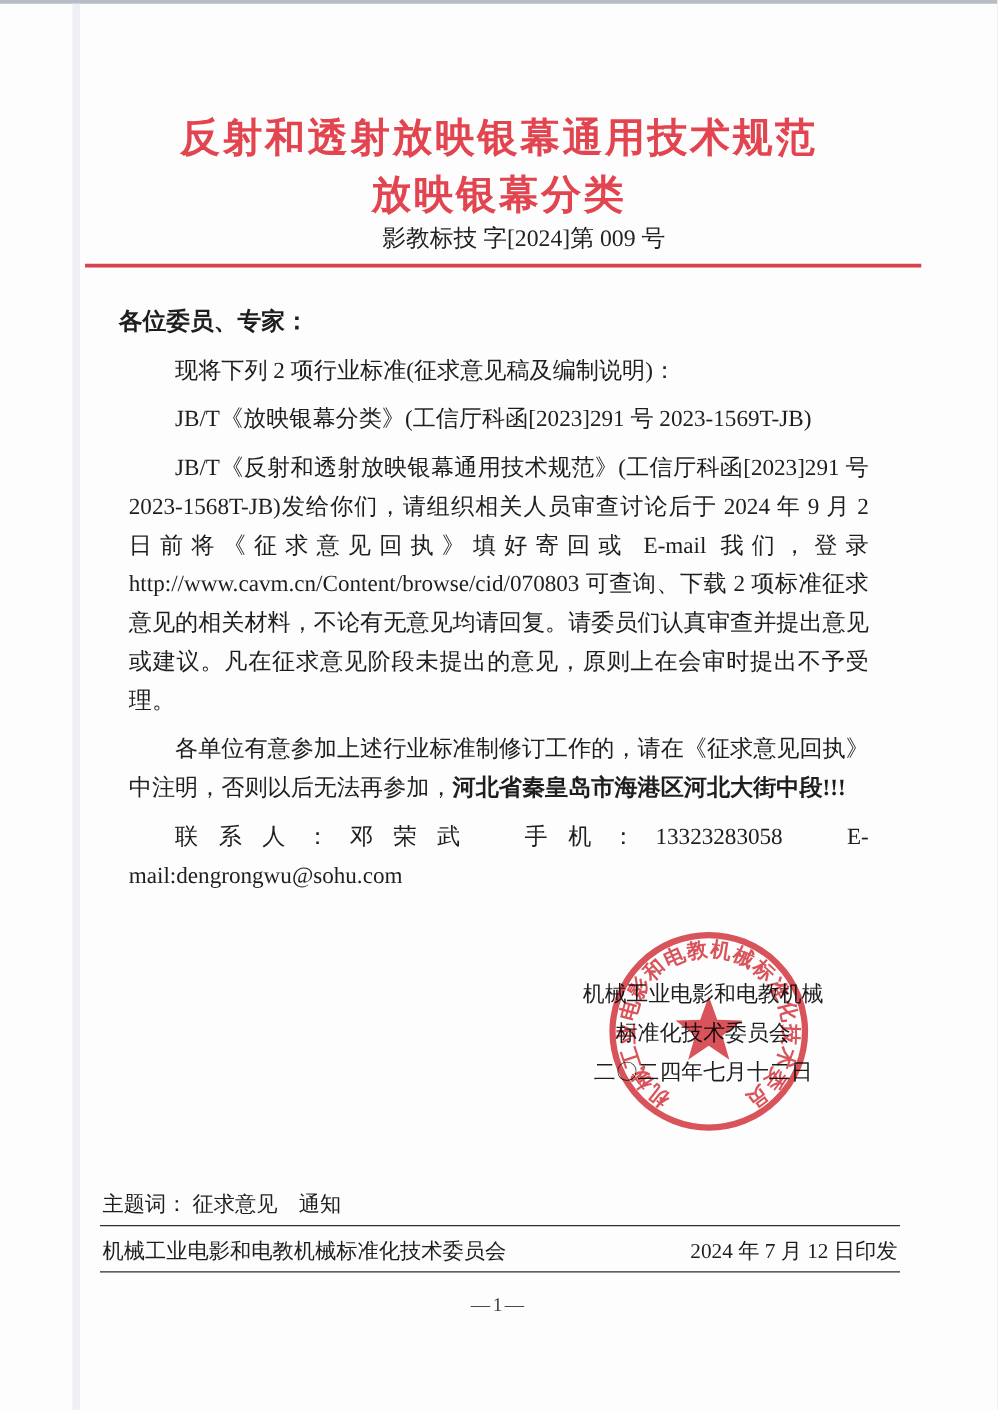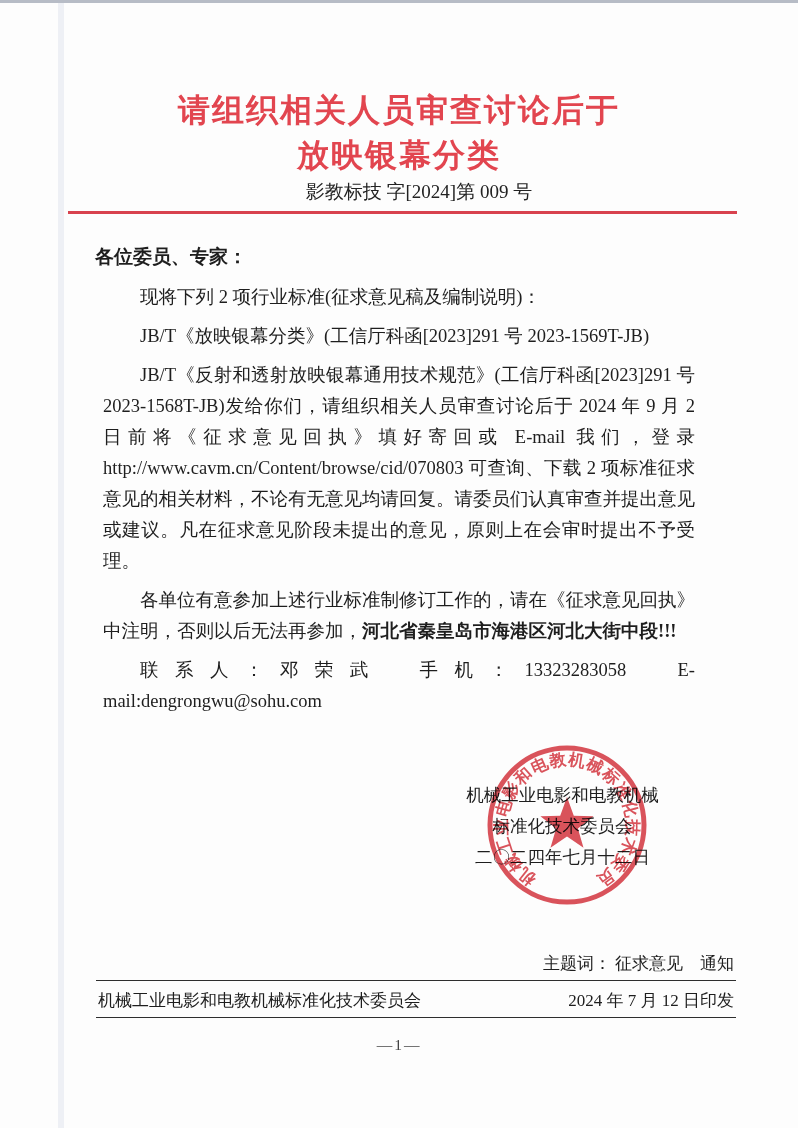--- a/index.html
+++ b/index.html
@@ -28,37 +28,37 @@
   .signature { position:absolute; left:460px; top:780px; width:205px; text-align:center;
                font-size:17.5px; line-height:31px; white-space:nowrap; }
 
   .seal { position:absolute; left:482px; top:740px; width:170px; height:170px;
           mix-blend-mode:multiply; opacity:.85; }
   .seal .ring { fill:none; stroke:var(--seal-red,#d5353f); stroke-width:5; }
   .seal .star { fill:var(--seal-red,#d5353f); }
   .seal .rim  { fill:var(--seal-red,#d5353f); font-size:16.5px; font-weight:bold; letter-spacing:1px;
                 font-family:"Liberation Serif","DejaVu Serif",serif; }
 
-  .footer { position:absolute; left:96px; width:640px; top:950px; font-size:17px;text-align:right; }
+  .footer { position:absolute; left:80px; width:640px; top:950px; font-size:17px; }
   .footer-row { border-bottom:1.6px solid #2e2e2e; padding:3px 2px 5px 2px; line-height:22px; }
   .footer-row.second { display:flex; justify-content:space-between; padding-top:9px; }
   .kw-label { margin-right:4px; }
 
   .page-number { position:absolute; top:1036px; left:0; right:0; text-align:center;
                  font-size:15.5px; color:#444; letter-spacing:2px; }
 </style>
 </head>
 <body>
 
 <div class="page">
   <div class="top-edge"></div>
   <div class="left-scan-band"></div>
 
   <header>
-    <div class="org-title">请组织相关人员审查讨论后于</div>
+    <div class="org-title">反射和透射放映银幕通用技术规范</div>
     <div class="org-title">放映银幕分类</div>
     <div class="doc-number">影教标技 字[2024]第 009 号</div>
     <div class="red-rule"></div>
   </header>
 
 
   <div class="salutation">各位委员、专家：</div>
 
   <div class="body-text">
     <p>现将下列 2 项行业标准(征求意见稿及编制说明)：</p>

